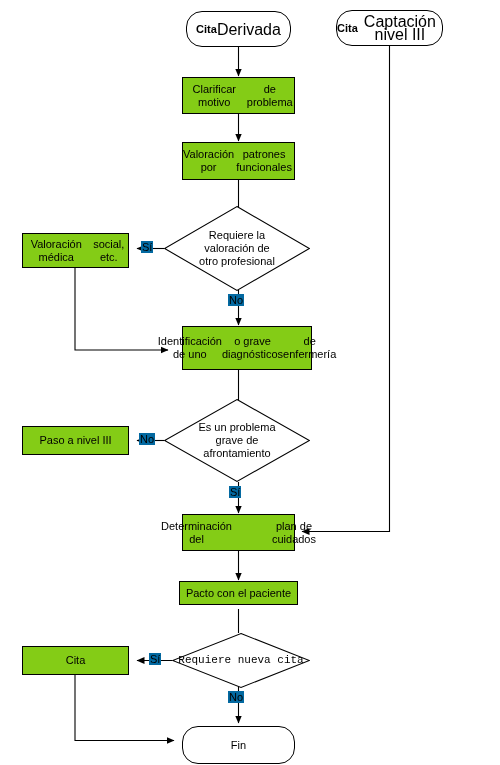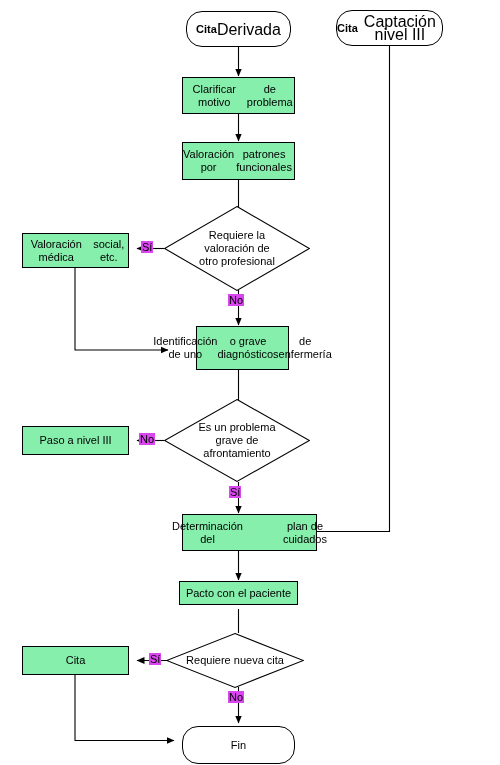--- a/index.html
+++ b/index.html
@@ -7,29 +7,29 @@
     width:500px;height:765px;background:#ffffff;
     font-family:"Liberation Sans","DejaVu Sans",sans-serif;
     color:#000;overflow:hidden;position:relative;
   }
   #canvas{position:absolute;left:0;top:0;width:500px;height:765px;}
   svg.edges{position:absolute;left:0;top:0;width:500px;height:765px;pointer-events:none;}
 
   .node{position:absolute;box-sizing:border-box;display:flex;flex-direction:row;
         align-items:center;justify-content:center;text-align:center;
         font-size:11px;line-height:13px;color:#000;}
-  .node.proc{border:1px solid #000;background:#86efac;}
+  .node.proc{border:1px solid #000;background:#84cc16;}
   .node.term{border:1px solid #000;background:#fff;border-radius:16px;}
   .node.dec{background:transparent;border:none;}
   .dec-shape{position:absolute;left:0;top:0;width:100%;height:100%;}
   .dec-label{position:relative;z-index:2;font-size:11px;line-height:13px;}
   .ttl{font-weight:bold;font-size:11px;line-height:13px;}
   .sub{font-size:16px;line-height:13px;}
   .edge-label{position:absolute;font-size:11px;line-height:12px;color:#000;
-              background:#d946ef;padding:0 1px;white-space:nowrap;text-align:center;}
+              background:#0369a1;padding:0 1px;white-space:nowrap;text-align:center;}
   .ln{display:block;}
 </style>
 </head>
 <body>
 
 <div id="canvas">
 
   <svg class="edges" viewBox="0 0 500 765" xmlns="http://www.w3.org/2000/svg">
     <defs>
       <marker id="ah" markerWidth="9" markerHeight="9" refX="7.5" refY="4" orient="auto" markerUnits="userSpaceOnUse">
@@ -99,51 +99,51 @@
     <svg class="dec-shape" viewBox="0 0 146 85" xmlns="http://www.w3.org/2000/svg">
       <polygon points="73,0.6 145.4,42.5 73,84.4 0.6,42.5" fill="#fff" stroke="#000" stroke-width="1.1"></polygon>
     </svg>
     <div class="dec-label">
       <span class="ln">Requiere la</span>
       <span class="ln">valoración de</span>
       <span class="ln">otro profesional</span>
     </div>
   </div>
 
-  <div class="node proc" style="left:196px;top:326px;width:93px;height:44px;">
+  <div class="node proc" style="left:182px;top:326px;width:130px;height:44px;">
     <span class="ln">Identificación de uno</span>
     <span class="ln">o grave diagnósticos</span>
     <span class="ln">de enfermería</span>
   </div>
 
   <div class="node proc" style="left:22px;top:426px;width:107px;height:29px;">
     <span class="ln">Paso a nivel III</span>
   </div>
 
   <div class="node dec" style="left:164px;top:399px;width:146px;height:83px;">
     <svg class="dec-shape" viewBox="0 0 146 83" xmlns="http://www.w3.org/2000/svg">
       <polygon points="73,0.6 145.4,41.5 73,82.4 0.6,41.5" fill="#fff" stroke="#000" stroke-width="1.1"></polygon>
     </svg>
     <div class="dec-label">
       <span class="ln">Es un problema</span>
       <span class="ln">grave de</span>
       <span class="ln">afrontamiento</span>
     </div>
   </div>
 
-  <div class="node proc" style="left:182px;top:514px;width:135px;height:37px;gap:40px;">
+  <div class="node proc" style="left:182px;top:514px;width:113px;height:37px;gap:40px;">
     <span class="ln">Determinación del</span>
     <span class="ln">plan de cuidados</span>
   </div>
 
   <div class="node proc" style="left:179px;top:581px;width:119px;height:24px;">
     <span class="ln">Pacto con el paciente</span>
   </div>
 
-  <div class="node dec" style="left:166px;top:633px;width:138px;height:55px;">
+  <div class="node dec" style="left:172px;top:633px;width:138px;height:55px;font-family:Liberation Mono, monospace;">
     <svg class="dec-shape" viewBox="0 0 138 55" xmlns="http://www.w3.org/2000/svg">
       <polygon points="69,0.6 137.4,27.5 69,54.4 0.6,27.5" fill="#fff" stroke="#000" stroke-width="1.1"></polygon>
     </svg>
     <div class="dec-label">
       <span class="ln">Requiere nueva cita</span>
     </div>
   </div>
 
   <div class="node proc" style="left:22px;top:646px;width:107px;height:29px;">
     <span class="ln">Cita</span>

